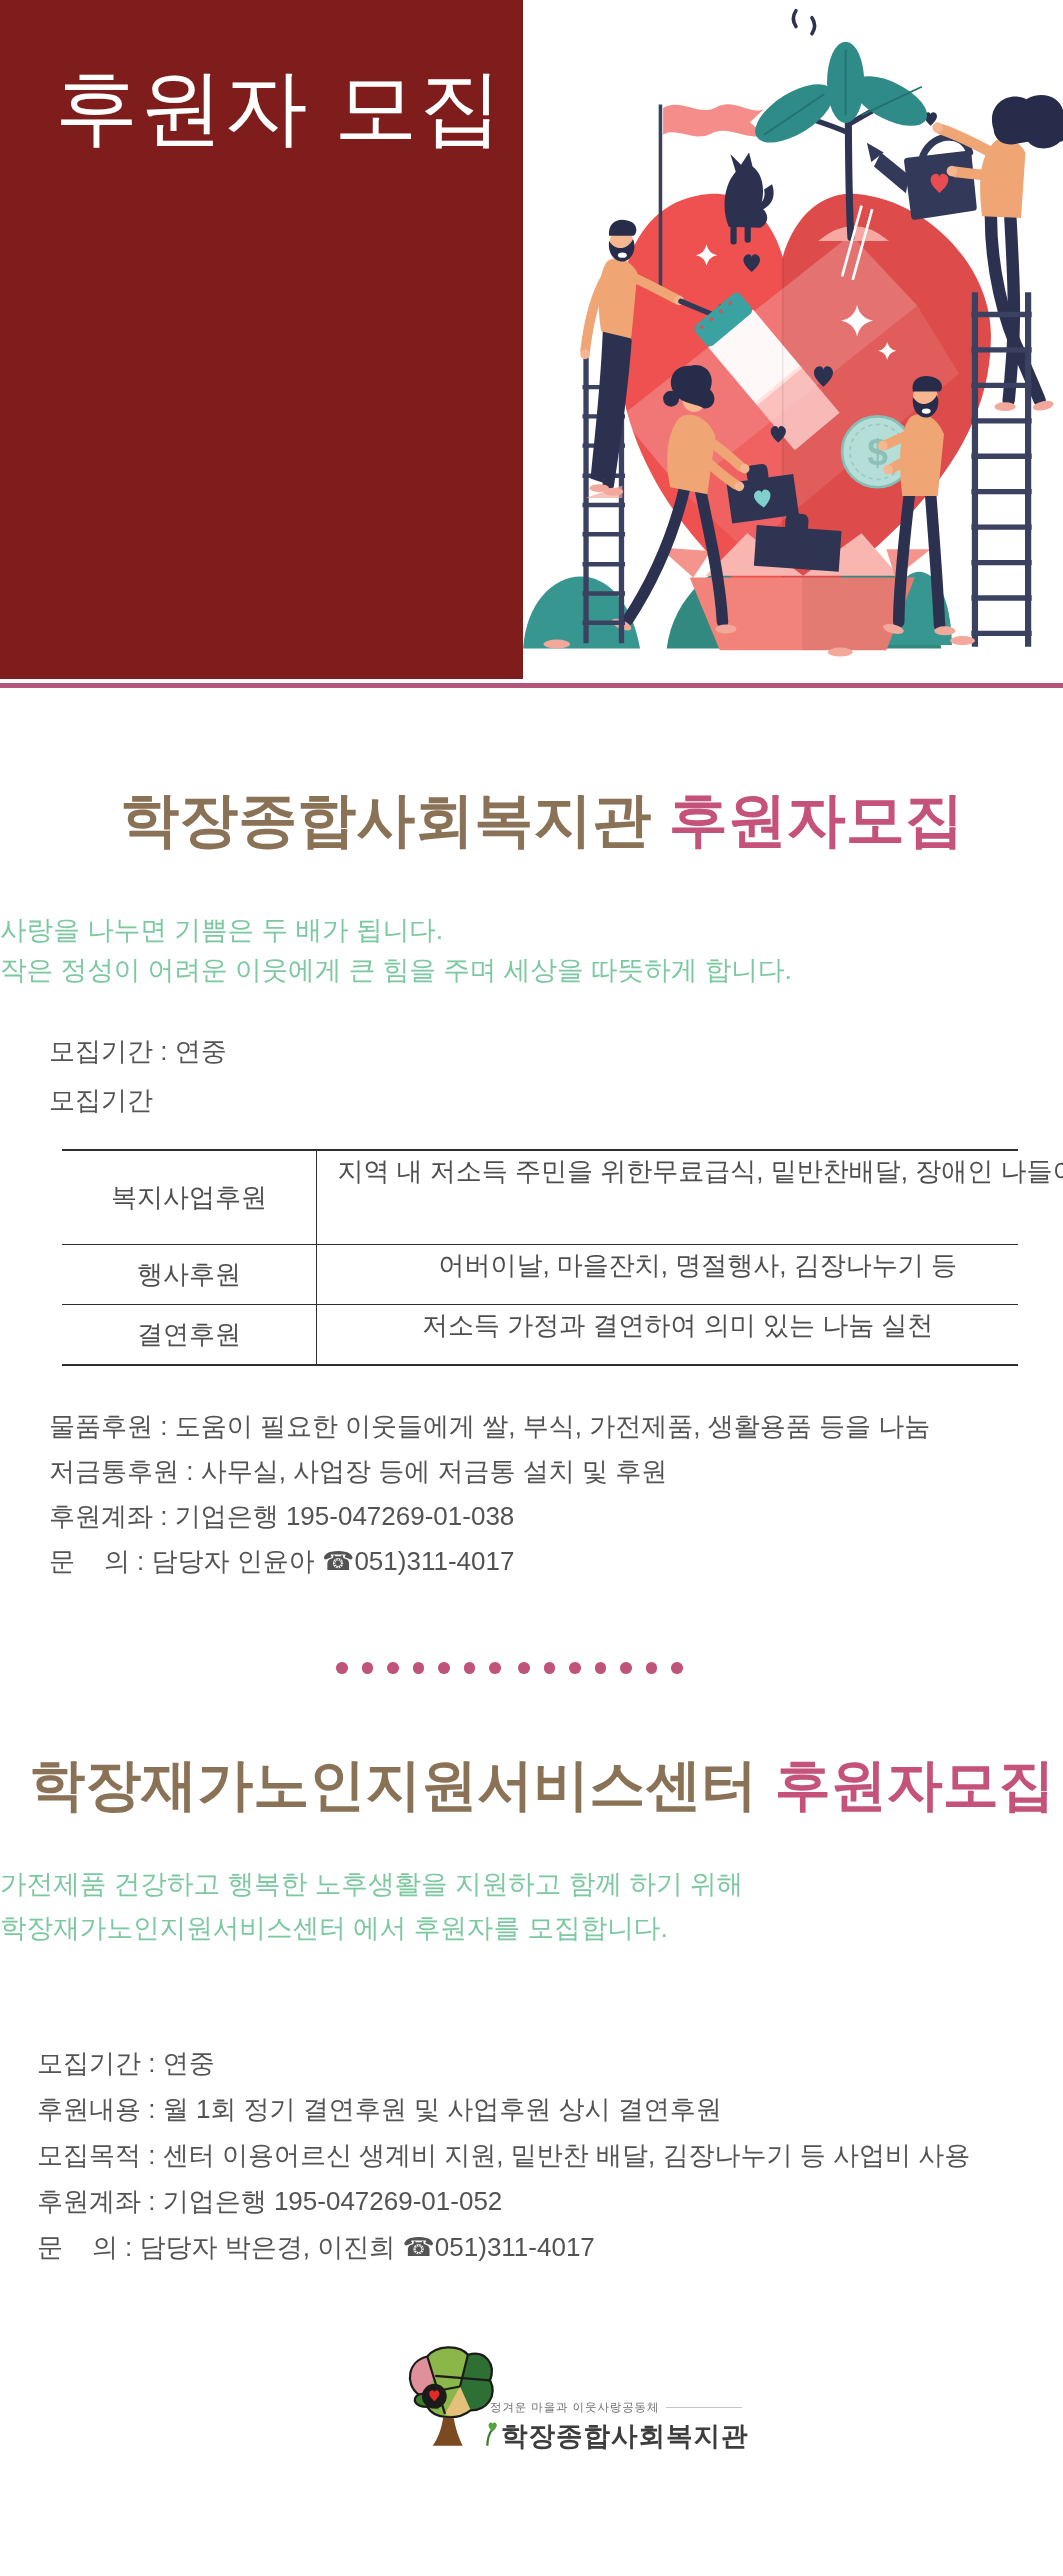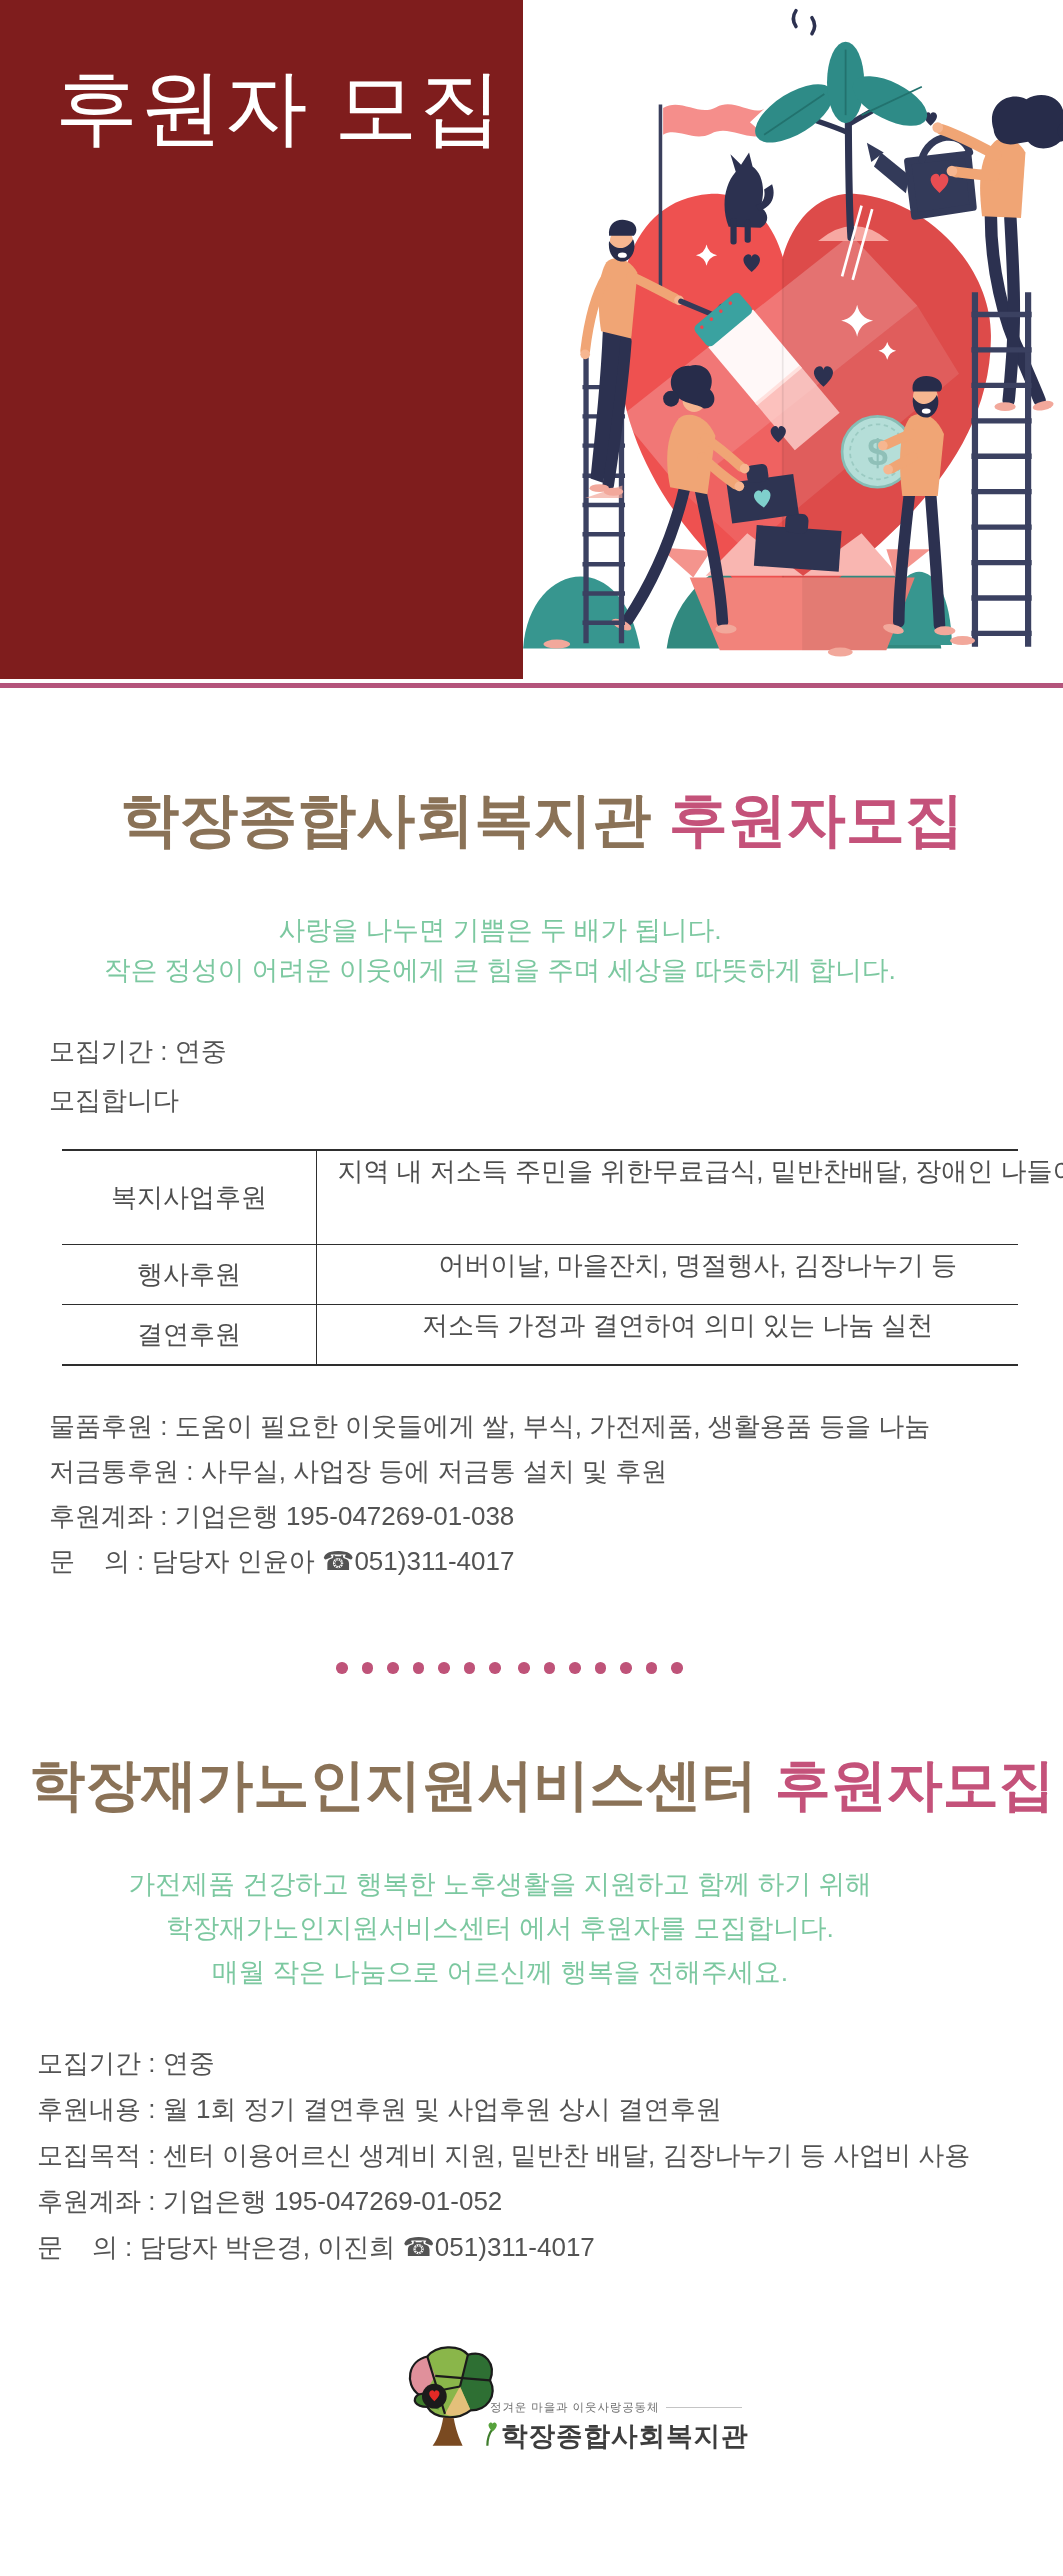--- a/index.html
+++ b/index.html
@@ -12,21 +12,21 @@
   .hero-art{position:absolute;left:0;top:0;width:1064px;height:660px;}
   .hero-divider{position:absolute;left:0;top:683px;width:1064px;height:5.3px;background:#b4547b;}
   
   .sec-title{position:absolute;left:10px;width:1064px;margin:0;text-align:center;font-weight:700;
              line-height:1;white-space:nowrap;}
   .sec-title.t1{top:791px;font-size:59px;}
   .sec-title.t2{top:1757px;font-size:56px;}
   .tbrown{color:#8a7257;}
   .tpink{color:#c4527a;margin-left:17.7px;}
   
-  .intro{position:absolute;left:0;width:1000px;text-align:center;color:#7cc8a0;font-size:26.6px;}
+  .intro{position:absolute;left:0;width:1000px;text-align:left;color:#7cc8a0;font-size:26.6px;}
   .intro.i1{top:910px;line-height:40px;}
   .intro.i2{top:1862px;line-height:44px;}
   
   .kv{position:absolute;left:49px;font-size:26px;color:#545454;line-height:35px;white-space:nowrap;}
   .kv.period1{top:1034px;}
   .kv.caption1{top:1083px;}
   
   .sp-table{position:absolute;left:62px;top:1149px;width:956px;box-sizing:border-box;
             border-top:2.7px solid #2e2e2e;border-bottom:2.7px solid #2e2e2e;}
   .sp-row{display:flex;align-items:stretch;}
@@ -285,21 +285,21 @@
   <h2 class="sec-title t1">
     <span class="tbrown">학장종합사회복지관</span><span class="tpink">후원자모집</span>
   </h2>
 
   <div class="intro i1">
     <div>사랑을 나누면 기쁨은 두 배가 됩니다.</div>
     <div>작은 정성이 어려운 이웃에게 큰 힘을 주며 세상을 따뜻하게 합니다.</div>
   </div>
 
   <div class="kv period1">모집기간 : 연중</div>
-  <div class="kv caption1">모집합니다</div>
+  <div class="kv caption1">모집기간</div>
 
   <div class="sp-table">
     <div class="sp-row r1">
       <div class="sp-label">복지사업후원</div>
       <div class="sp-cell">
         <div>지역 내 저소득 주민을 위한</div>
         <div>무료급식, 밑반찬배달, 장애인 나들이 등</div>
       </div>
     </div>
     <div class="sp-row r2">
@@ -328,21 +328,20 @@
     <span></span><span></span><span></span><span></span><span></span><span></span><span></span>
   </div>
 
   <h2 class="sec-title t2">
     <span class="tbrown">학장재가노인지원서비스센터</span><span class="tpink">후원자모집</span>
   </h2>
 
   <div class="intro i2">
     <div>가전제품 건강하고 행복한 노후생활을 지원하고 함께 하기 위해</div>
     <div>학장재가노인지원서비스센터 에서 후원자를 모집합니다.</div>
-    <div>매월 작은 나눔으로 어르신께 행복을 전해주세요.</div>
   </div>
 
   <div class="details d2">
     <div>모집기간 : 연중</div>
     <div>후원내용 : 월 1회 정기 결연후원 및 사업후원 상시 결연후원</div>
     <div>모집목적 : 센터 이용어르신 생계비 지원, 밑반찬 배달, 김장나누기 등 사업비 사용</div>
     <div>후원계좌 : 기업은행 195-047269-01-052</div>
     <div>문&nbsp;&nbsp;&nbsp;&nbsp;의 : 담당자 박은경, 이진희 ☎051)311-4017</div>
   </div>
 

